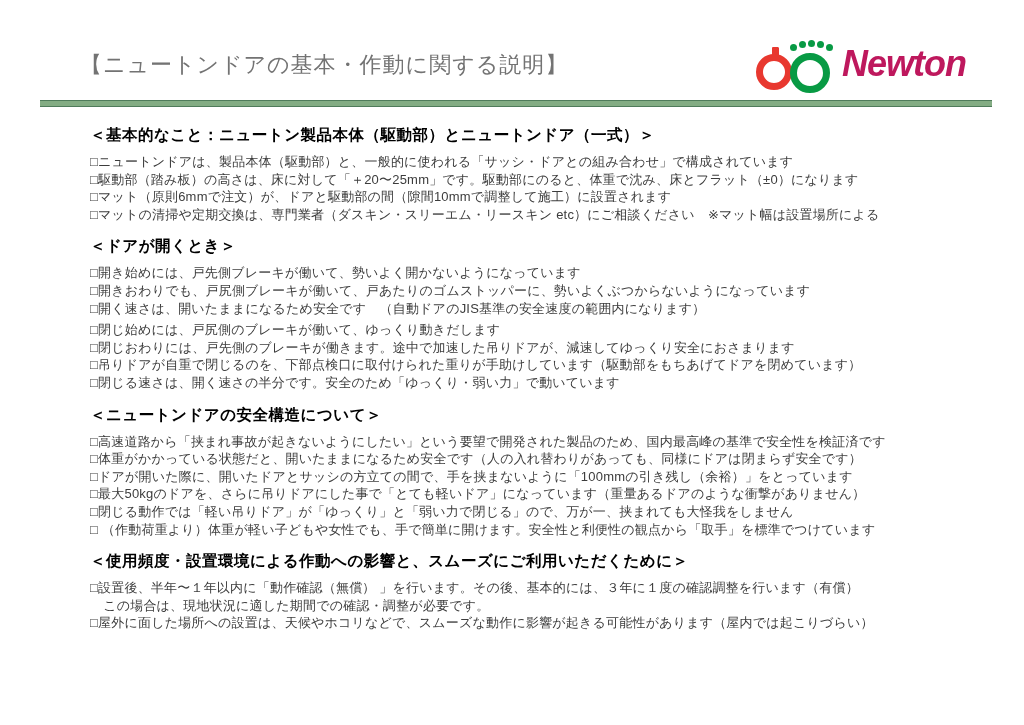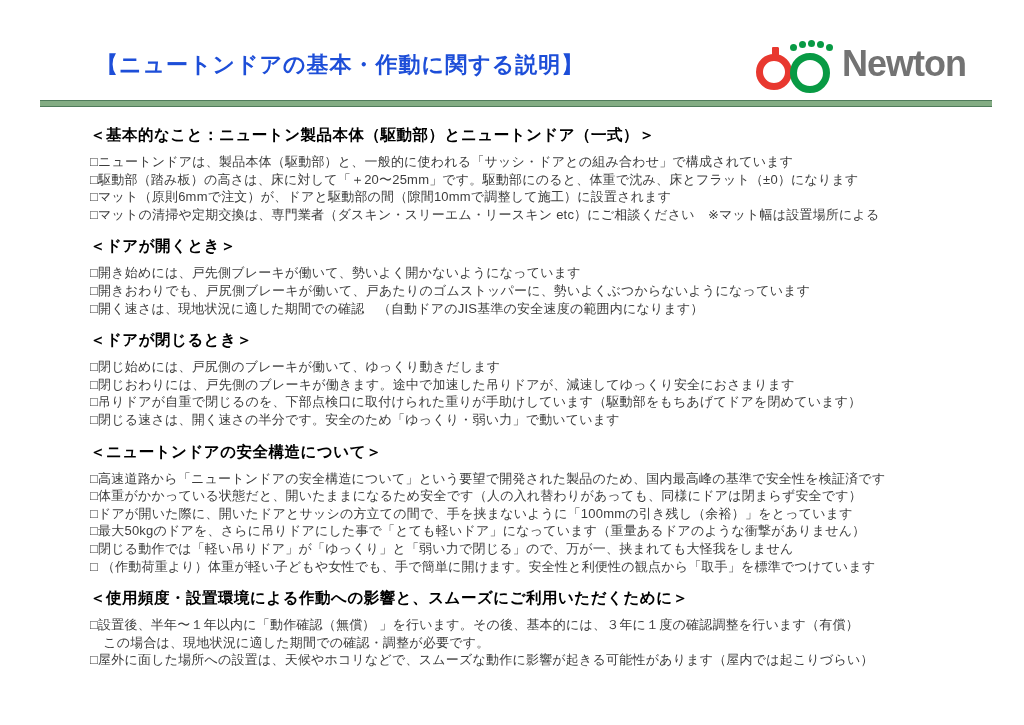--- a/index.html
+++ b/index.html
@@ -1,22 +1,22 @@
 <!DOCTYPE html>
 <html lang="ja"><head>
 <meta charset="utf-8">
 <style>
   html,body{margin:0;padding:0;}
   body{
     width:1024px;height:725px;position:relative;background:#ffffff;overflow:hidden;
     font-family:"Liberation Sans","DejaVu Sans",sans-serif;
   }
   .page-title{
-    position:absolute;left:96px;top:50px;
-    font-size:22px;font-weight:bold;color:#1d4ed8;letter-spacing:1px;
+    position:absolute;left:80px;top:50px;
+    font-size:22px;font-weight:normal;color:#737373;letter-spacing:1px;
   }
   
   .logo{position:absolute;right:58px;top:36px;display:flex;align-items:center;}
   .logo-mark{position:relative;width:84px;height:56px;}
   .ring-red{position:absolute;left:2px;top:18px;width:22px;height:22px;border:7px solid #e8382f;border-radius:50%;}
   .stem-red{position:absolute;left:16px;top:9px;width:7px;height:14px;background:#e8382f;border-radius:3px;border:2px solid #fff;border-bottom:none;}
   .ring-green{position:absolute;left:36px;top:17px;width:26px;height:26px;border:7px solid #089a44;border-radius:50%;}
   .dot{position:absolute;width:7px;height:7px;border-radius:50%;background:#089a44;}
   .d1{left:36px;top:8px;} .d2{left:45px;top:5px;} .d3{left:54px;top:4px;} .d4{left:63px;top:5px;} .d5{left:72px;top:8px;}
   .logo-text{font-size:36px;font-weight:bold;color:#6e6e6d;letter-spacing:-1px;margin-left:4px;}
@@ -45,50 +45,49 @@
   <div class="logo-mark">
     <div class="stem-red" style="background: rgb(232, 56, 47);"></div>
     <div class="ring-red" style="border-color: rgb(232, 56, 47);"></div>
     <div class="ring-green" style="border-color: rgb(8, 154, 68);"></div>
     <div class="dot d1" style="background: rgb(8, 154, 68);"></div>
     <div class="dot d2" style="background: rgb(8, 154, 68);"></div>
     <div class="dot d3" style="background: rgb(8, 154, 68);"></div>
     <div class="dot d4" style="background: rgb(8, 154, 68);"></div>
     <div class="dot d5" style="background: rgb(8, 154, 68);"></div>
   </div>
-  <div class="logo-text" style="color: #737373;">Newton</div>
+  <div class="logo-text" style="color: #be185d; font-style: italic;">Newton</div>
 </div>
 
 <div class="divider" style="background: rgb(131, 172, 131); border-top-color: rgb(79, 123, 90); border-bottom-color: rgb(79, 123, 90);"></div>
 
 <div class="content">
   <div>
       <div class="section">
         <div class="section-heading">＜基本的なこと：ニュートン製品本体（駆動部）とニュートンドア（一式）＞</div>
         <div class="doc-line">□ニュートンドアは、製品本体（駆動部）と、一般的に使われる「サッシ・ドアとの組み合わせ」で構成されています</div>
         <div class="doc-line">□駆動部（踏み板）の高さは、床に対して「＋20〜25mm」です。駆動部にのると、体重で沈み、床とフラット（±0）になります</div>
         <div class="doc-line">□マット（原則6mmで注文）が、ドアと駆動部の間（隙間10mmで調整して施工）に設置されます</div>
         <div class="doc-line">□マットの清掃や定期交換は、専門業者（ダスキン・スリーエム・リースキン etc）にご相談ください　※マット幅は設置場所による</div>
       </div>
       <div class="section">
         <div class="section-heading">＜ドアが開くとき＞</div>
         <div class="doc-line">□開き始めには、戸先側ブレーキが働いて、勢いよく開かないようになっています</div>
         <div class="doc-line">□開きおわりでも、戸尻側ブレーキが働いて、戸あたりのゴムストッパーに、勢いよくぶつからないようになっています</div>
-        <div class="doc-line">□開く速さは、現地状況に適した期間での確認　（自動ドアのJIS基準の安全速度の範囲内になります）</div>
+        <div class="doc-line">□開く速さは、開いたままになるため安全です　（自動ドアのJIS基準の安全速度の範囲内になります）</div>
       </div>
       <div class="section">
-        <div class="section-heading">＜ドアが閉じるとき＞</div>
         <div class="doc-line">□閉じ始めには、戸尻側のブレーキが働いて、ゆっくり動きだします</div>
         <div class="doc-line">□閉じおわりには、戸先側のブレーキが働きます。途中で加速した吊りドアが、減速してゆっくり安全におさまります</div>
         <div class="doc-line">□吊りドアが自重で閉じるのを、下部点検口に取付けられた重りが手助けしています（駆動部をもちあげてドアを閉めています）</div>
         <div class="doc-line">□閉じる速さは、開く速さの半分です。安全のため「ゆっくり・弱い力」で動いています</div>
       </div>
       <div class="section">
         <div class="section-heading">＜ニュートンドアの安全構造について＞</div>
-        <div class="doc-line">□高速道路から「ニュートンドアの安全構造について」という要望で開発された製品のため、国内最高峰の基準で安全性を検証済です</div>
+        <div class="doc-line">□高速道路から「挟まれ事故が起きないようにしたい」という要望で開発された製品のため、国内最高峰の基準で安全性を検証済です</div>
         <div class="doc-line">□体重がかかっている状態だと、開いたままになるため安全です（人の入れ替わりがあっても、同様にドアは閉まらず安全です）</div>
         <div class="doc-line">□ドアが開いた際に、開いたドアとサッシの方立ての間で、手を挟まないように「100mmの引き残し（余裕）」をとっています</div>
         <div class="doc-line">□最大50kgのドアを、さらに吊りドアにした事で「とても軽いドア」になっています（重量あるドアのような衝撃がありません）</div>
         <div class="doc-line">□閉じる動作では「軽い吊りドア」が「ゆっくり」と「弱い力で閉じる」ので、万が一、挟まれても大怪我をしません</div>
         <div class="doc-line">□ （作動荷重より）体重が軽い子どもや女性でも、手で簡単に開けます。安全性と利便性の観点から「取手」を標準でつけています</div>
       </div>
       <div class="section">
         <div class="section-heading">＜使用頻度・設置環境による作動への影響と、スムーズにご利用いただくために＞</div>
         <div class="doc-line">□設置後、半年〜１年以内に「動作確認（無償） 」を行います。その後、基本的には、３年に１度の確認調整を行います（有償）</div>
         <div class="doc-line">　この場合は、現地状況に適した期間での確認・調整が必要です。</div>

